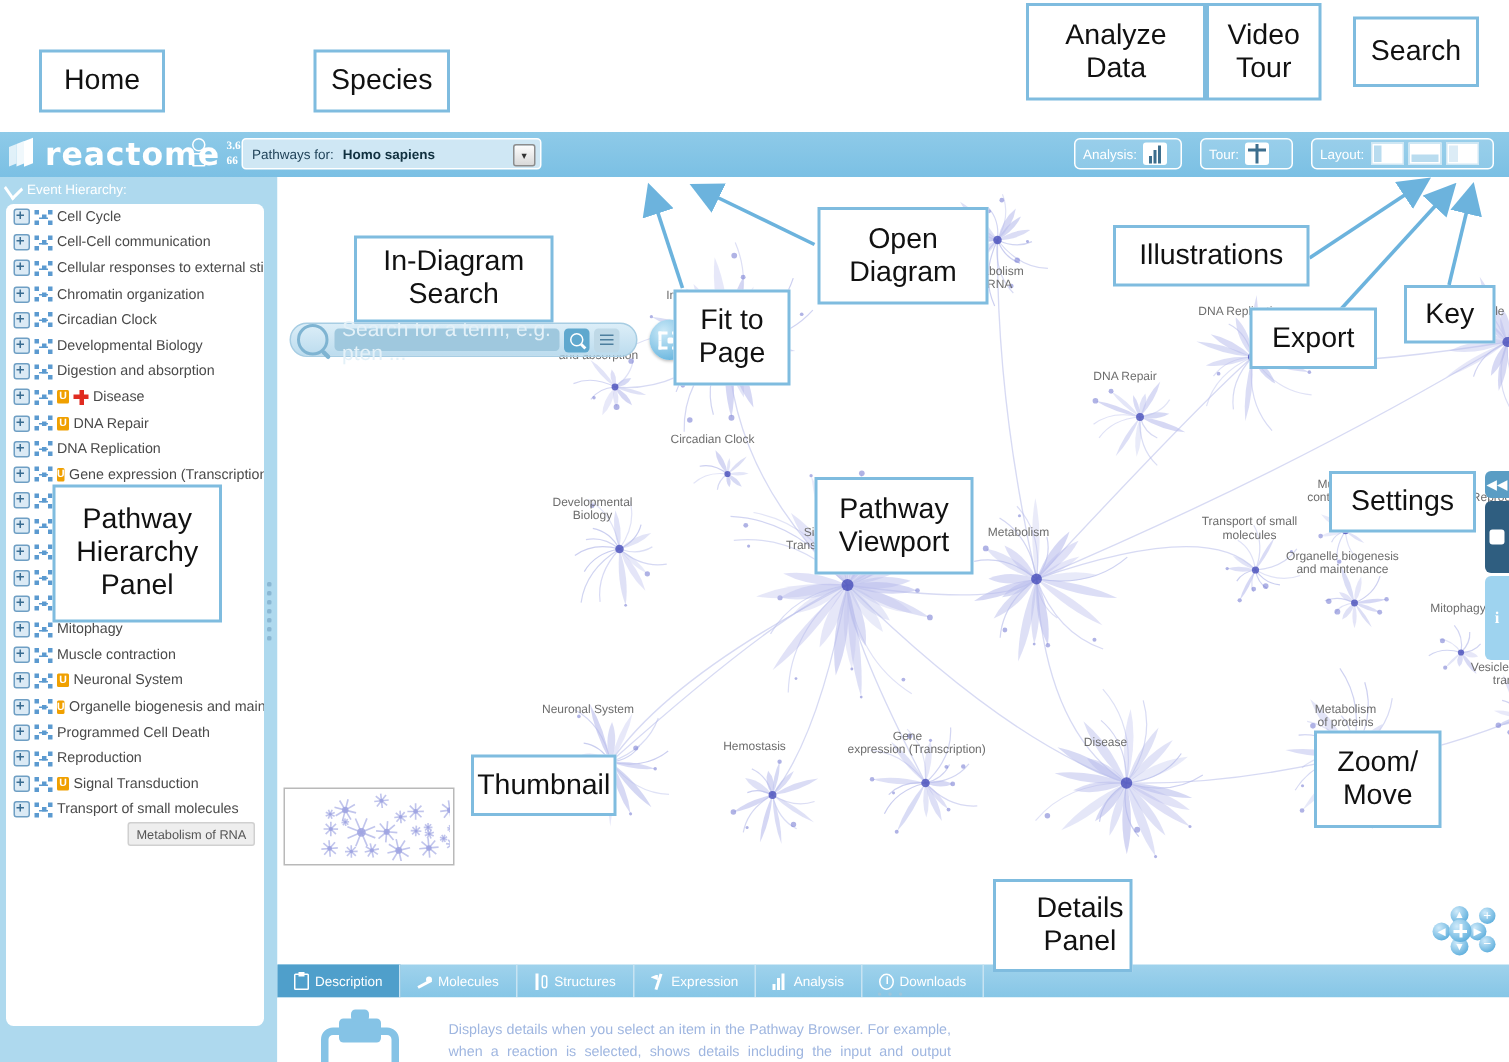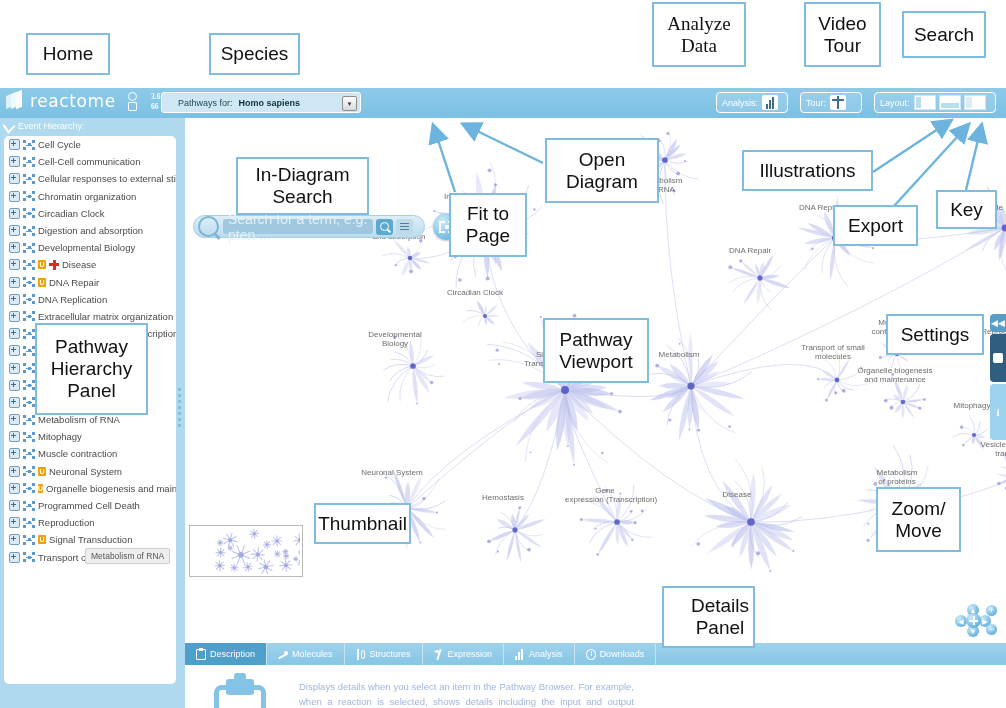--- a/index.html
+++ b/index.html
@@ -49,39 +49,39 @@
     width:20px;height:20px;position:relative;
   }
   .logo-mark i{
     position:absolute;display:block;background:#ffffff;opacity:.95;
     transform:skewY(-22deg);
   }
   .logo-mark i:nth-child(1){left:0;top:4px;width:5px;height:13px;opacity:.75;}
   .logo-mark i:nth-child(2){left:5px;top:2px;width:5px;height:15px;opacity:.88;}
   .logo-mark i:nth-child(3){left:10px;top:0px;width:6px;height:17px;opacity:1;}
   .logo-text{
-    color:#ffffff;font-size:17px;letter-spacing:.6px;font-weight:400;
+    color:#ffffff;font-size:21px;letter-spacing:.6px;font-weight:700;
     font-family:"DejaVu Sans", sans-serif;
   }
   .ver{
     position:absolute;left:128px;top:4px;color:#ffffff;font-size:7px;line-height:10px;
   }
   .ver div{display:flex;align-items:flex-start;gap:14px;font-family:Liberation Serif, serif;}
   .ver b{font-weight:bold;font-size:7.5px;}
   .ver .gl{display:inline-block;width:7px;height:7px;border:1px solid #fff;border-radius:50%;}
   .ver .gl2{display:inline-block;width:7px;height:7px;border:1px solid #fff;border-radius:1px;}
 
   .species-select{
     position:absolute;left:161px;top:4px;width:200px;height:21px;
     background:#cfe7f4;border:1px solid #ffffff;border-radius:3px;
     box-sizing:border-box;
     display:flex;align-items:center;
   }
   .species-select .lbl{
-    font-size:9px;color:#1c3f55;padding-left:16px;white-space:nowrap;
+    font-size:9px;color:#1c3f55;padding-left:6px;white-space:nowrap;
   }
   .species-select .val{
     font-size:9px;color:#10303f;font-weight:bold;padding-left:6px;
   }
   .species-select .caret{
     position:absolute;right:3px;top:3px;width:13px;height:13px;
     background:linear-gradient(#fdfdfd,#d9d9d9);border:1px solid #8d8d8d;border-radius:2px;
     display:flex;align-items:center;justify-content:center;
     font-size:7px;color:#333;
   }
@@ -314,21 +314,21 @@
 <body>
 
 <div class="callout" id="a-home" style="left:26px;top:33px;width:84px;height:42px;">
   <span>Home</span>
 </div>
 
 <div class="callout" id="a-species" style="left:209px;top:33px;width:91px;height:42px;">
   <span>Species</span>
 </div>
 
-<div class="callout" id="a-analyze" style="left:652px;top:2px;width:94px;height:65px;font-family:Liberation Serif, serif;">
+<div class="callout" id="a-analyze" style="left:684px;top:2px;width:120px;height:65px;">
   <span>Analyze<br>Data</span>
 </div>
 
 <div class="callout" id="a-video" style="left:804px;top:2px;width:77px;height:65px;">
   <span>Video<br>Tour</span>
 </div>
 
 <div class="callout" id="a-layout" style="left:902px;top:11px;width:84px;height:47px;">
   <span>Search</span>
 </div>
@@ -517,33 +517,33 @@
         <div class="tnode">
           <span class="plus"></span>
           <span class="pwico">
             <i></i>
             <i></i>
             <i></i>
             <i></i>
             <i></i>
             <i></i>
           </span>
+          <span class="tlabel">Developmental Biology</span>
+        </div>
+        <div class="tnode">
+          <span class="plus"></span>
+          <span class="pwico">
+            <i></i>
+            <i></i>
+            <i></i>
+            <i></i>
+            <i></i>
+            <i></i>
+          </span>
           <span class="tlabel">Digestion and absorption</span>
-        </div>
-        <div class="tnode">
-          <span class="plus"></span>
-          <span class="pwico">
-            <i></i>
-            <i></i>
-            <i></i>
-            <i></i>
-            <i></i>
-            <i></i>
-          </span>
-          <span class="tlabel">Developmental Biology</span>
         </div>
         <div class="tnode">
           <span class="plus"></span>
           <span class="pwico">
             <i></i>
             <i></i>
             <i></i>
             <i></i>
             <i></i>
             <i></i>
@@ -569,32 +569,20 @@
           <span class="plus"></span>
           <span class="pwico">
             <i></i>
             <i></i>
             <i></i>
             <i></i>
             <i></i>
             <i></i>
           </span>
           <span class="tlabel">DNA Replication</span>
-        </div>
-        <div class="tnode">
-          <span class="plus"></span>
-          <span class="pwico">
-            <i></i>
-            <i></i>
-            <i></i>
-            <i></i>
-            <i></i>
-            <i></i>
-          </span>
-          <span class="tlabel">Extracellular matrix organization</span>
         </div>
         <div class="tnode">
           <span class="plus"></span>
           <span class="pwico">
             <i></i>
             <i></i>
             <i></i>
             <i></i>
             <i></i>
             <i></i>

